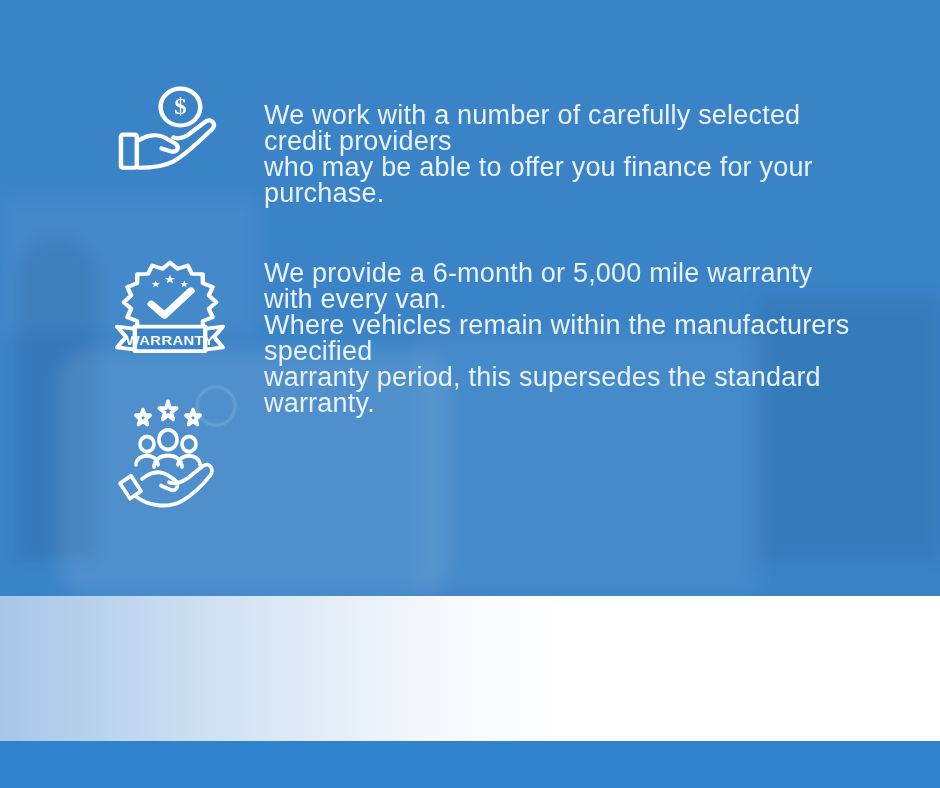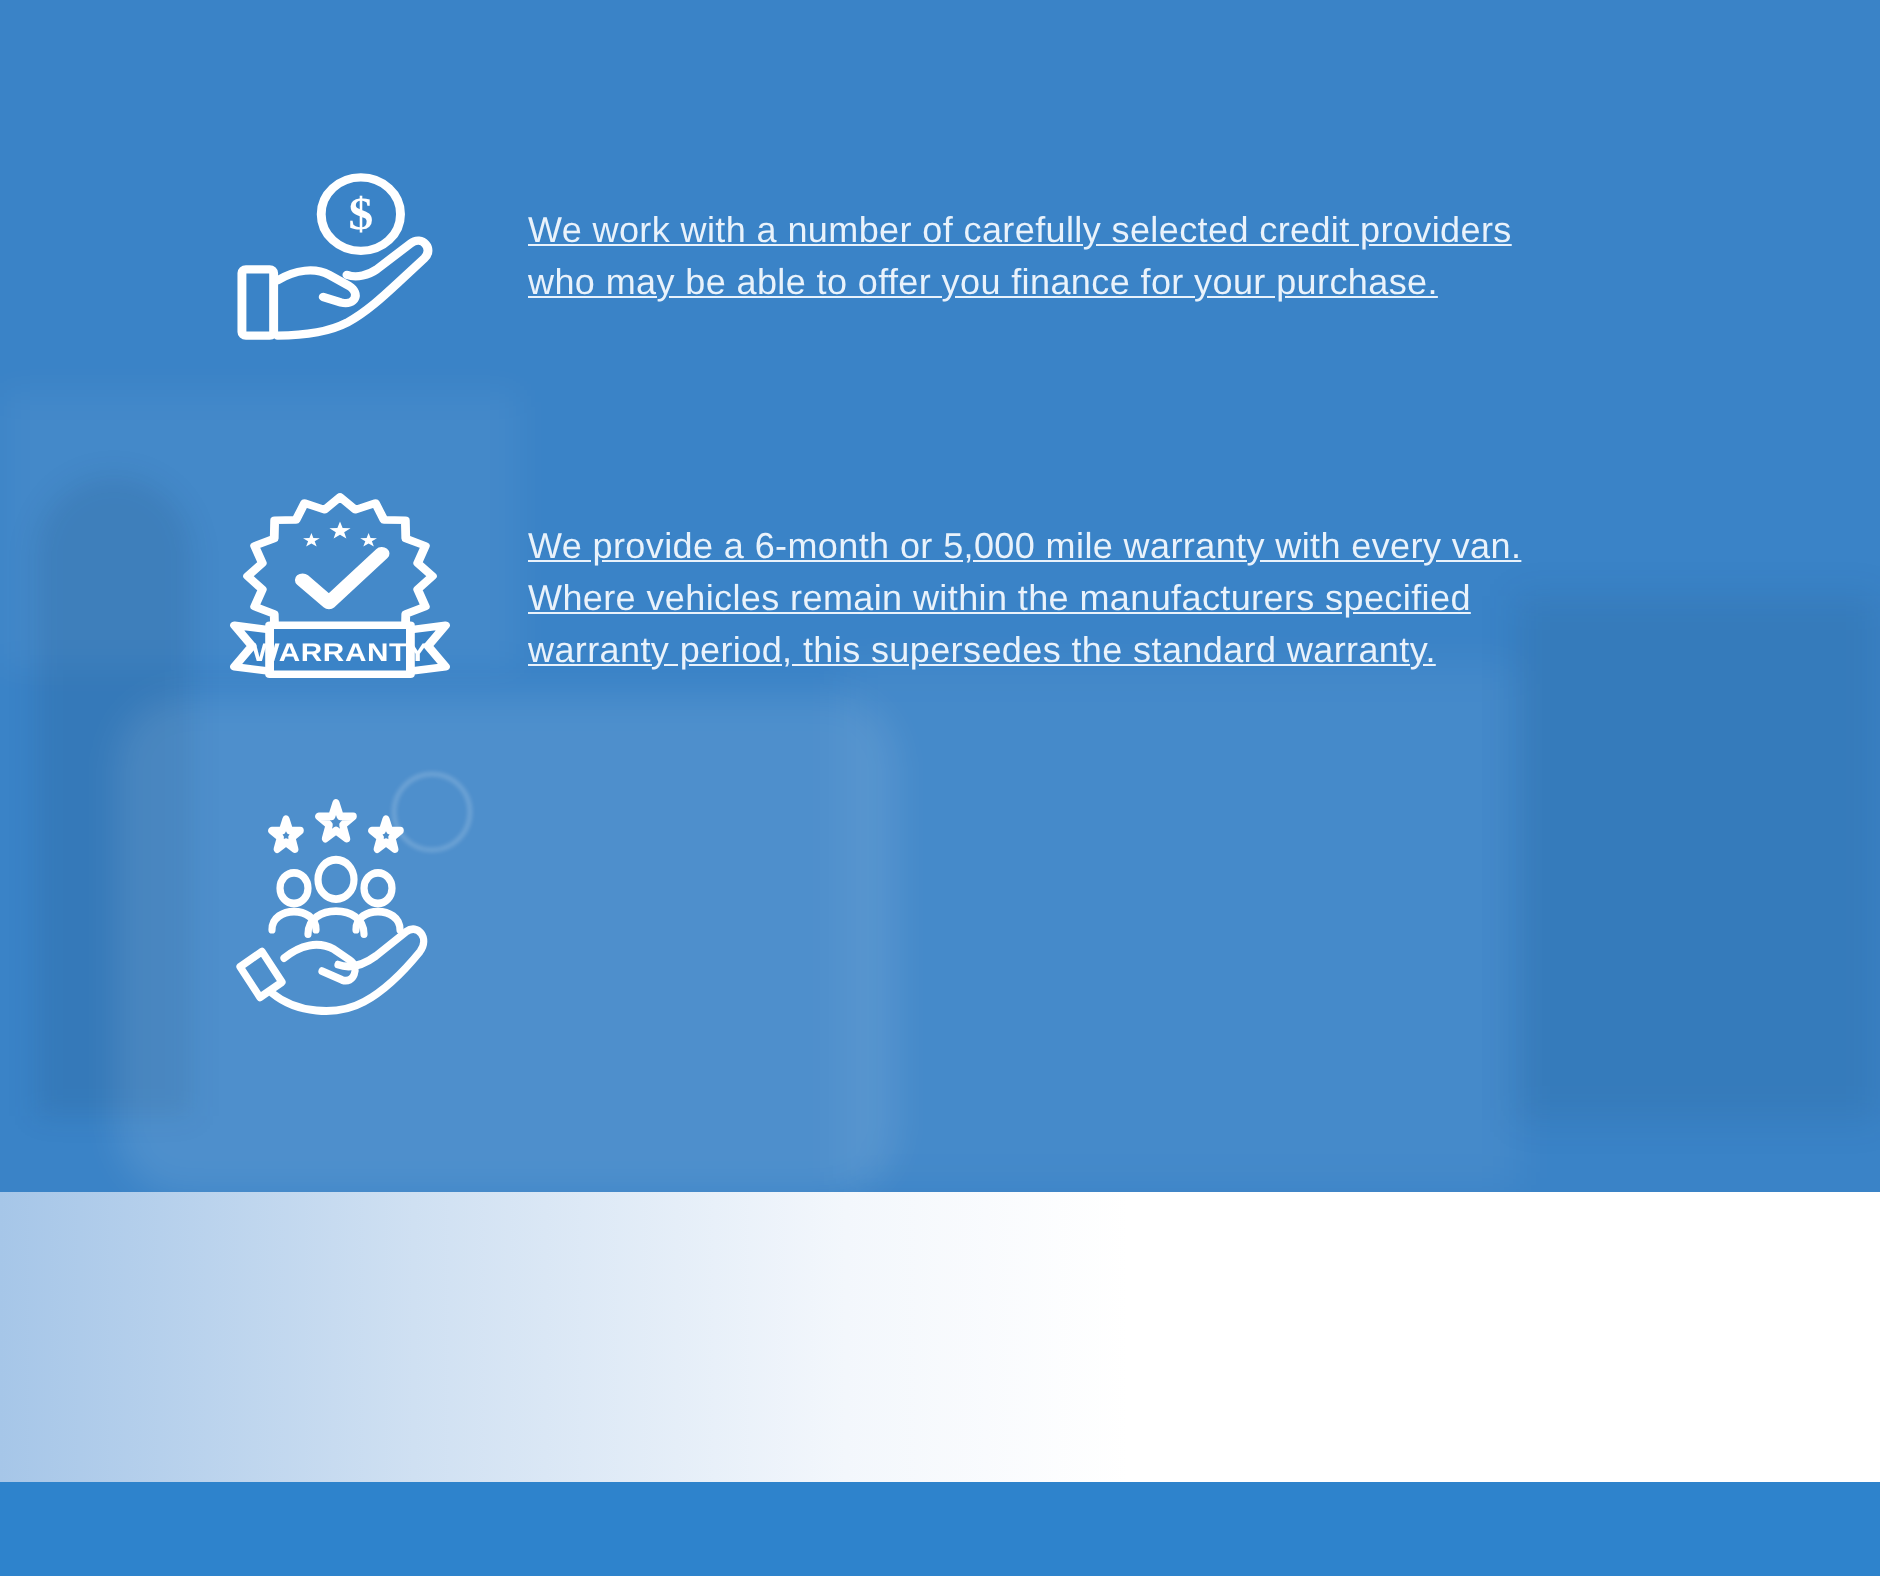--- a/index.html
+++ b/index.html
@@ -12,27 +12,26 @@
   .ph{position:absolute;pointer-events:none;}
   .ph0{left:0;top:195px;width:260px;height:140px;background:rgba(255,255,255,0.05);filter:blur(9px);}
   .ph1{left:18px;top:238px;width:78px;height:320px;background:rgba(8,35,70,0.10);border-radius:40px 40px 0 0;filter:blur(7px);}
   .ph2{left:58px;top:348px;width:390px;height:250px;background:rgba(255,255,255,0.10);border-radius:34px;filter:blur(9px);}
   .ph3{left:420px;top:332px;width:340px;height:264px;background:rgba(255,255,255,0.06);filter:blur(11px);}
   .ph4{left:758px;top:298px;width:182px;height:262px;background:rgba(15,40,70,0.09);filter:blur(9px);}
   .ph5{left:196px;top:386px;width:36px;height:36px;border:2px solid rgba(255,255,255,0.22);border-radius:50%;filter:blur(1px);background:transparent;}
 
   .feature-icon{position:absolute;z-index:3;}
   .fi1{left:117px;top:85px;}
-  .fi2{left:115px;top:241px;}
+  .fi2{left:115px;top:255px;}
   .fi3{left:112px;top:396px;}
   .feature-text{
     position:absolute;z-index:3;left:264px;width:600px;
-    color:#e9f2fb;font-size:18px;line-height:26px;letter-spacing:0.2px;
+    color:#e9f2fb;font-size:27px;line-height:26px;letter-spacing:0.2px;
     white-space:pre-line;
-    text-decoration:underline;
   }
   .ft1{top:102px;}
   .ft2{top:260px;}
   .ft3{top:407px;}
 
   
   .footer{
     position:absolute;left:0;top:596px;width:940px;height:145px;
     background:linear-gradient(90deg,#a6c6e8 0%,#cfe0f2 22%,#f3f7fc 45%,#ffffff 60%,#ffffff 100%);
   }

